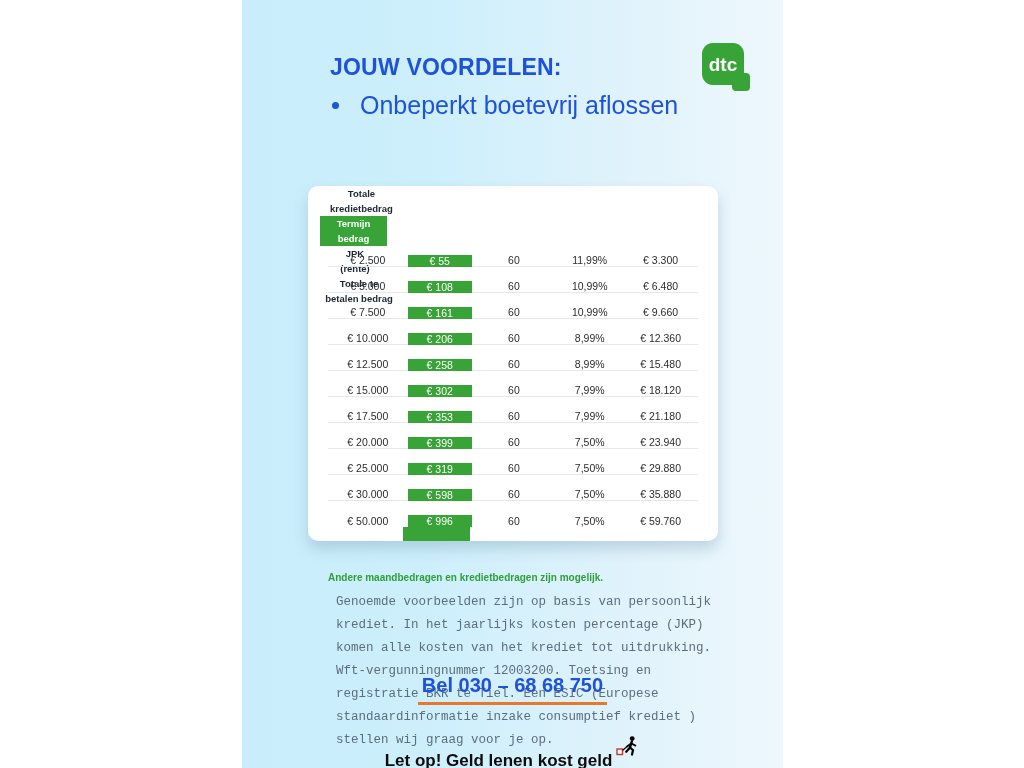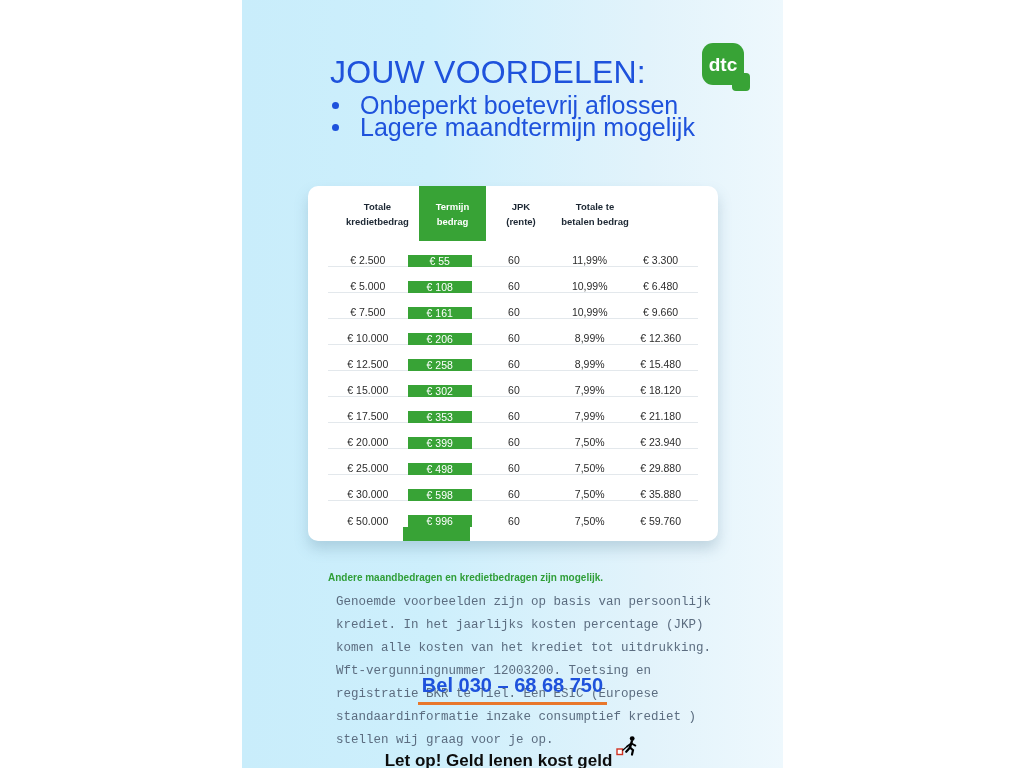--- a/index.html
+++ b/index.html
@@ -8,41 +8,41 @@
   .page { position:relative; width:1024px; height:768px; background:#ffffff; }
 
   .panel {
     position:absolute; left:242px; top:0; width:541px; height:768px;
     background:linear-gradient(to right, #c9edfb 0%, #cdeffc 35%, #e2f3fb 75%, #eef8fd 100%);
   }
 
   
   .title {
     position:absolute; left:88px; top:54px;
-    font-size:32px; font-weight:normal; color:#1e52dc; letter-spacing:0.2px;
+    font-size:23px; font-weight:bold; color:#1e52dc; letter-spacing:0.2px;
   }
   .bullets { position:absolute; left:90px; top:95px; list-style:none; }
   .bullets li {
     position:relative; padding-left:28px; margin-bottom:1px;
     font-size:25px; line-height:20.5px; color:#1e52dc;
   }
   .bullets li .dot {
     position:absolute; left:0; top:7px; width:7px; height:7px; border-radius:50%;
     background:#1e52dc;
   }
 
   .logo { position:absolute; left:460px; top:43px; width:50px; height:50px; }
 
   
   .card {
     position:absolute; left:66px; top:186px; width:410px; height:355px;
     background:#ffffff; border-radius:10px;
     box-shadow:0 8px 14px rgba(90,130,155,0.28);
   }
-  .thead { display:flex; height:55px; padding:0 28px; }
+  .thead { display:flex; height:55px; padding:0 12px;flex-direction:column; }
   .thead .hcell {
     display:flex; align-items:center; justify-content:center; text-align:center;
     font-size:9.5px; font-weight:bold; color:#1c2733; line-height:15px;
     white-space:pre-line;
   }
   .tbody { position:relative; }
   .trow { display:flex; height:26px; padding:0 20px;align-items:flex-end; }
   .cell {
     display:flex; align-items:center; justify-content:center; text-align:center;
     font-size:10.5px; color:#2c2c2c; border-bottom:1px solid #e3e8ec;
@@ -91,21 +91,20 @@
         <rect x="0" y="0" width="42" height="42" rx="11" fill="#38a336"></rect>
         <rect x="30" y="30" width="18" height="18" rx="4" fill="#38a336"></rect>
         <text x="21" y="28" text-anchor="middle" font-family="Liberation Sans, sans-serif" font-size="19" font-weight="bold" fill="#ffffff">dtc</text>
       </svg>
     </div>
 
     <div class="title">JOUW VOORDELEN:</div>
 
     <ul class="bullets">
       <li><span class="dot"></span><span>Onbeperkt boetevrij aflossen</span></li>
-      <li><span class="dot"></span><span>Lagere maandtermijn mogelijk</span></li>
     </ul>
 
     <div class="card">
       <div class="thead">
           <span class="hcell c1">Totale
 kredietbedrag</span>
           <span class="hcell c2 green">Termijn
 bedrag</span>
           <span class="hcell c4">JPK
 (rente)</span>
@@ -164,21 +163,21 @@
           </div>
           <div class="trow">
             <span class="cell c1">€ 20.000</span>
             <span class="cell c2 green">€ 399</span>
             <span class="cell c3">60</span>
             <span class="cell c4">7,50%</span>
             <span class="cell c5">€ 23.940</span>
           </div>
           <div class="trow">
             <span class="cell c1">€ 25.000</span>
-            <span class="cell c2 green">€ 498</span>
+            <span class="cell c2 green">€ 319</span>
             <span class="cell c3">60</span>
             <span class="cell c4">7,50%</span>
             <span class="cell c5">€ 29.880</span>
           </div>
           <div class="trow">
             <span class="cell c1">€ 30.000</span>
             <span class="cell c2 green">€ 598</span>
             <span class="cell c3">60</span>
             <span class="cell c4">7,50%</span>
             <span class="cell c5">€ 35.880</span>

